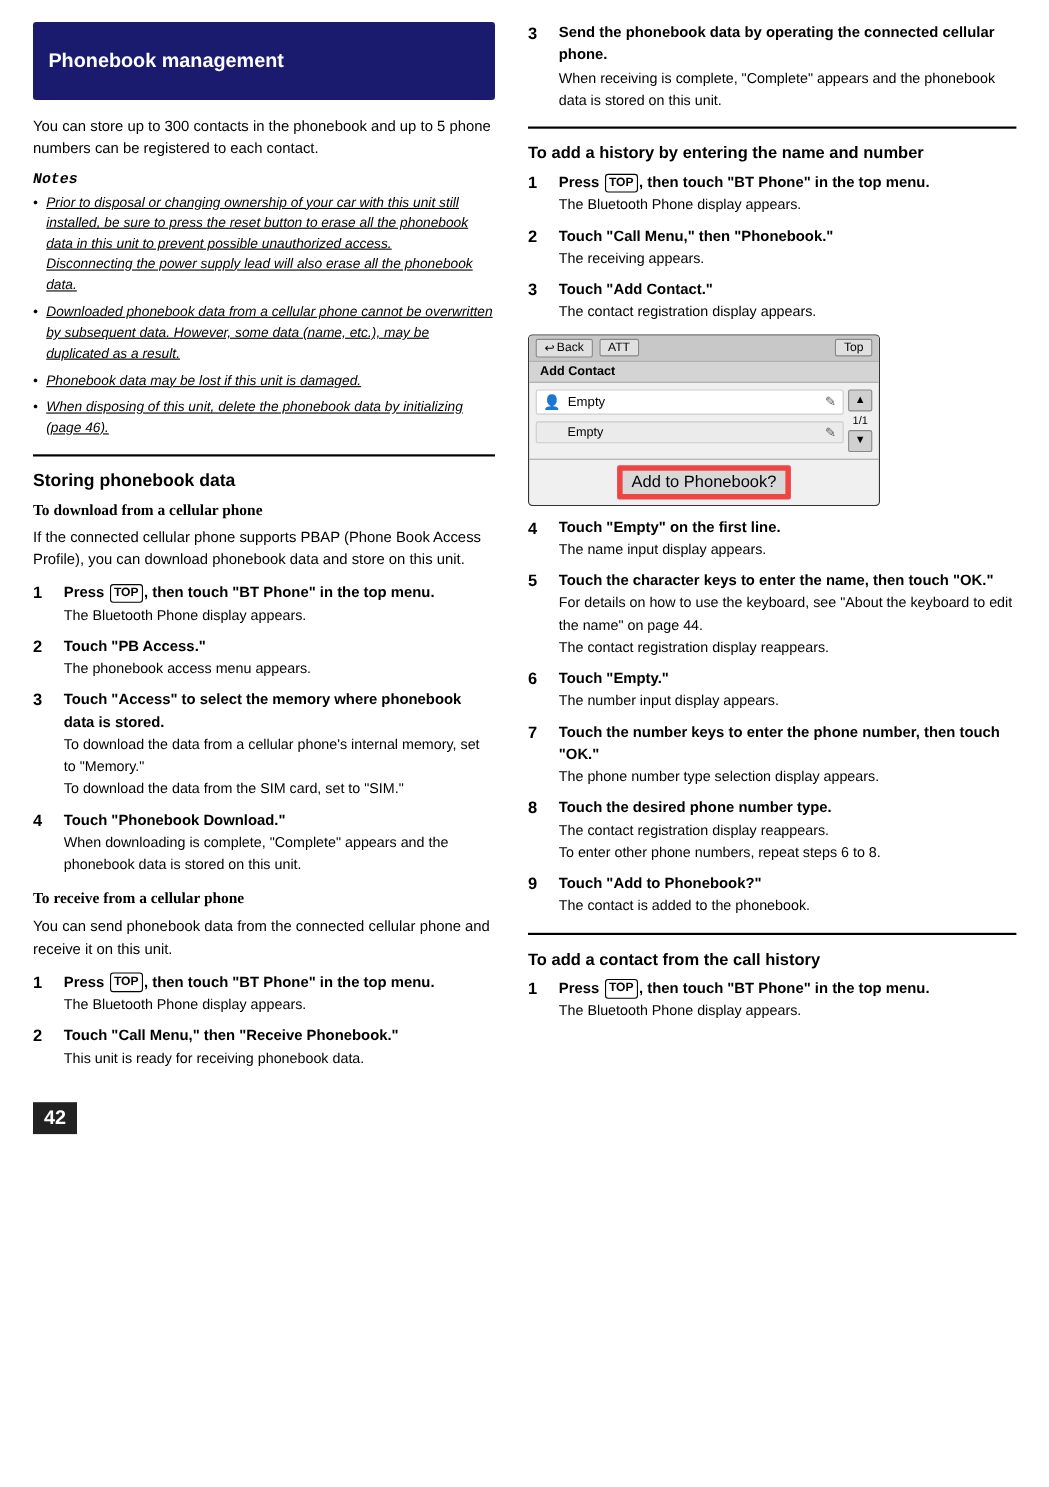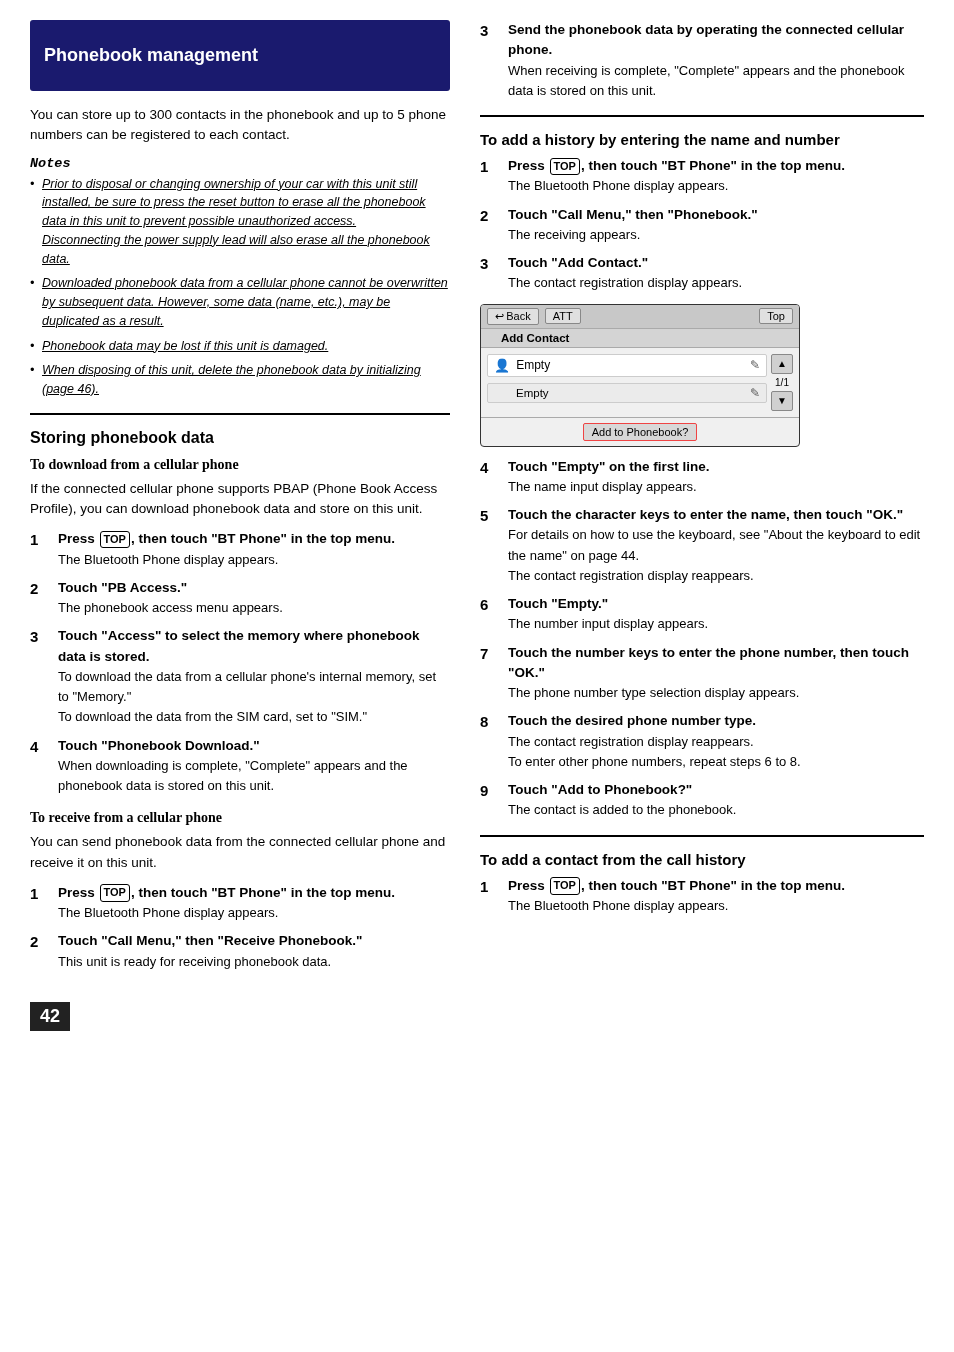--- a/index.html
+++ b/index.html
@@ -171,21 +171,21 @@
       gap: 2px;
     }
 
     .display-btn-right {
       margin-left: auto;
     }
 
     .display-label {
       font-size: 11.5px;
       font-weight: bold;
-      padding: 3px 20px;
+      padding: 3px 10px;
       background: #d4d4d4;
       border-bottom: 1px solid #aaa;
     }
 
     .display-body {
       display: flex;
       padding: 6px;
       gap: 4px;
     }
 
@@ -256,24 +256,24 @@
 
     .display-add-btn {
       display: flex;
       justify-content: center;
       padding: 5px;
       border-top: 1px solid #aaa;
     }
 
     .display-add-phonebook {
       background: #d8d8d8;
-      border: 1px solid #ef4444;
+      border: 5px solid #ef4444;
       border-radius: 2px;
       padding: 2px 8px;
-      font-size: 11px;
+      font-size: 15px;
       cursor: pointer;
     }
 
     .page-num-badge {
       background: #222;
       color: #fff;
       font-weight: bold;
       font-size: 18px;
       padding: 4px 10px;
       display: inline-block;

